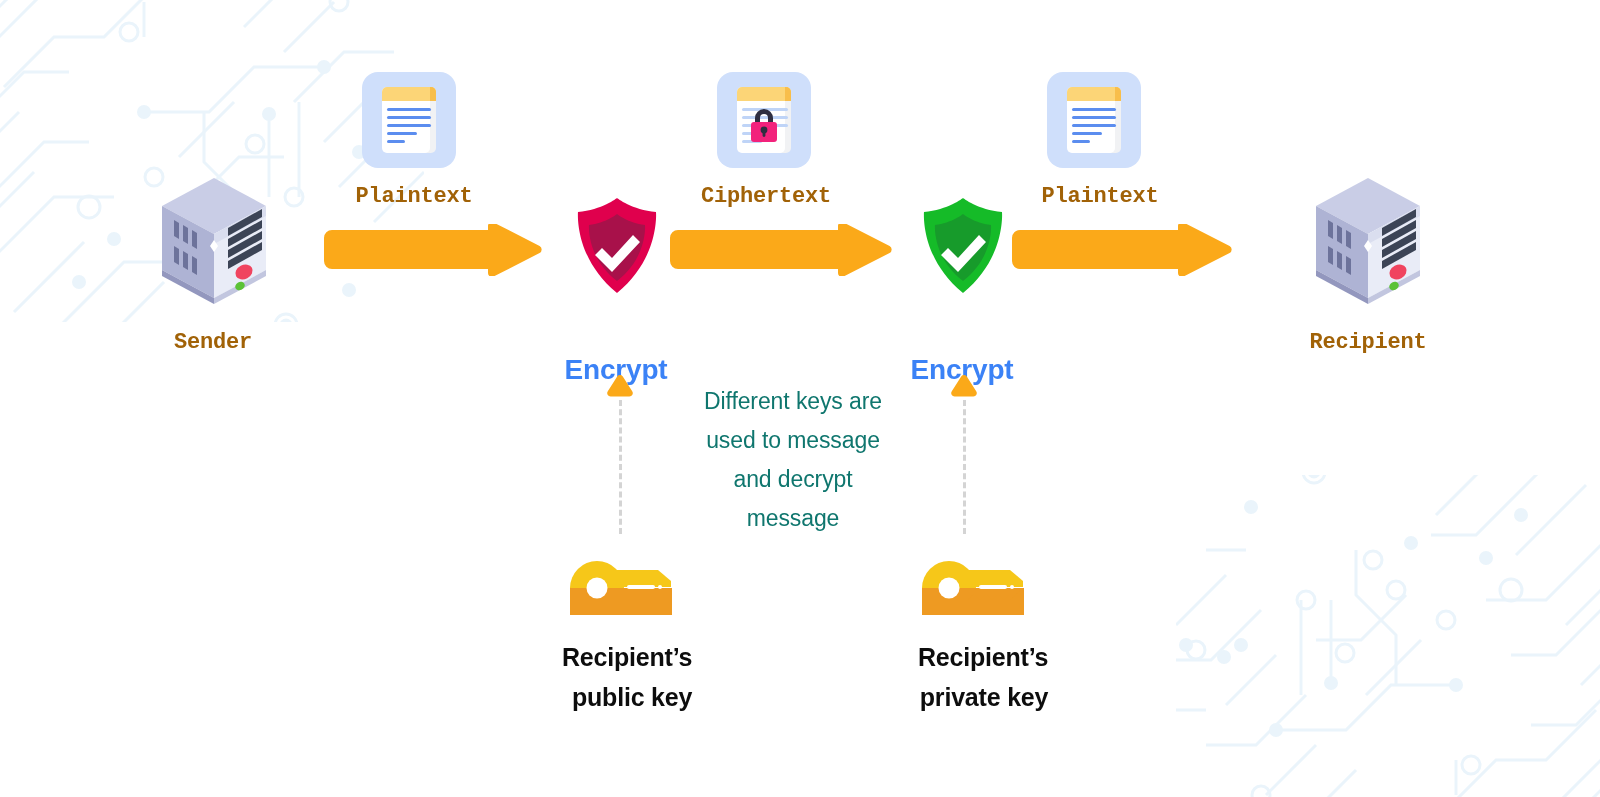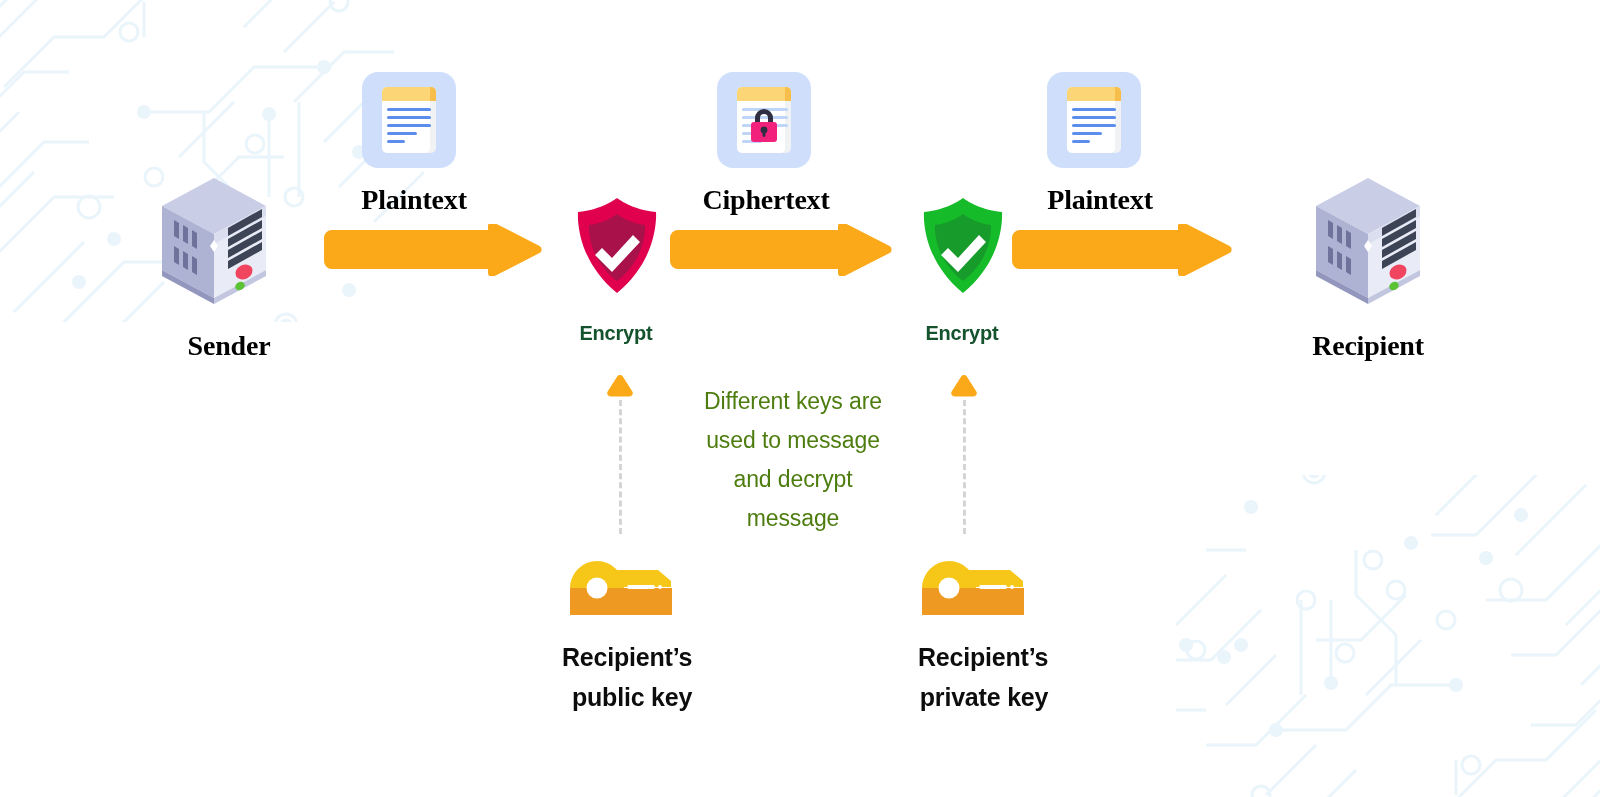--- a/index.html
+++ b/index.html
@@ -27,45 +27,46 @@
   }
   .circuit-tl { left: -6px; top: -8px; }
   .circuit-br { right: -6px; bottom: -8px; transform: rotate(180deg); }
 
   
   .node { position: absolute; }
 
   
   .label-bold {
     position: absolute;
-    font-family: Liberation Serif, serif;
+    font-family: Liberation Mono, monospace;
     font-weight: 700;
-    font-size: 28px;
-    color: #000000;
+    font-size: 22px;
+    color: #a16207;
     letter-spacing: -0.2px;
     white-space: nowrap;
     text-align: center;
   }
   .label-strong {
     position: absolute;
     font-family: "Liberation Sans", sans-serif;
     font-weight: 600;
-    font-size: 20px;
-    color: #14532d;
+    font-size: 28px;
+    color: #3b82f6;
     letter-spacing: -0.2px;
     white-space: nowrap;
     text-align: center;
+    margin-top: 32px;
   }
   .label-note {
     position: absolute;
     font-family: "Liberation Sans", sans-serif;
     font-weight: 400;
     font-size: 23px;
     line-height: 39px;
-    color: #4d7c0f;
+    color: #0f766e;
     text-align: center;
     letter-spacing: -0.1px;
   }
   .label-key {
     position: absolute;
     font-family: "Liberation Sans", sans-serif;
     font-weight: 600;
     font-size: 25px;
     line-height: 40px;
     color: #0d0d0d;
@@ -234,21 +235,21 @@
         <path d="M25 49 L30 52 L30 68 L25 65 Z"></path>
         <path d="M34 54 L39 57 L39 73 L34 70 Z"></path>
         <path d="M16 70 L21 73 L21 89 L16 86 Z"></path>
         <path d="M25 75 L30 78 L30 94 L25 91 Z"></path>
         <path d="M34 80 L39 83 L39 99 L34 96 Z"></path>
       </g>
 
       <path d="M56 64 L60 70 L56 76 L52 70 Z" fill="#FFFFFF"></path>
     </svg>
   </div>
-  <div class="label-bold centered" style="left:213px; top:330px;margin-left:16px;">Sender</div>
+  <div class="label-bold centered" style="left:213px; top:330px;">Sender</div>
 
   <div class="node" style="left:362px; top:72px;">
     <svg width="94" height="96" viewBox="0 0 94 96">
       <rect x="0" y="0" width="94" height="96" rx="16" fill="#CFDFFB"></rect>
       <rect x="22" y="15" width="52" height="66" rx="5" fill="#F1F2F4"></rect>
       <rect x="20" y="15" width="48" height="66" rx="5" fill="#FFFFFF"></rect>
       <path d="M20 20 a5 5 0 0 1 5 -5 h44 a5 5 0 0 1 5 5 v9 h-54 Z" fill="#FCD577"></path>
       <path d="M68 15 h1 a5 5 0 0 1 5 5 v9 h-6 Z" fill="#F8BE4B"></path>
       <g fill="#5B8DEF">
         <rect x="25" y="36" width="44" height="3" rx="1.5"></rect>

